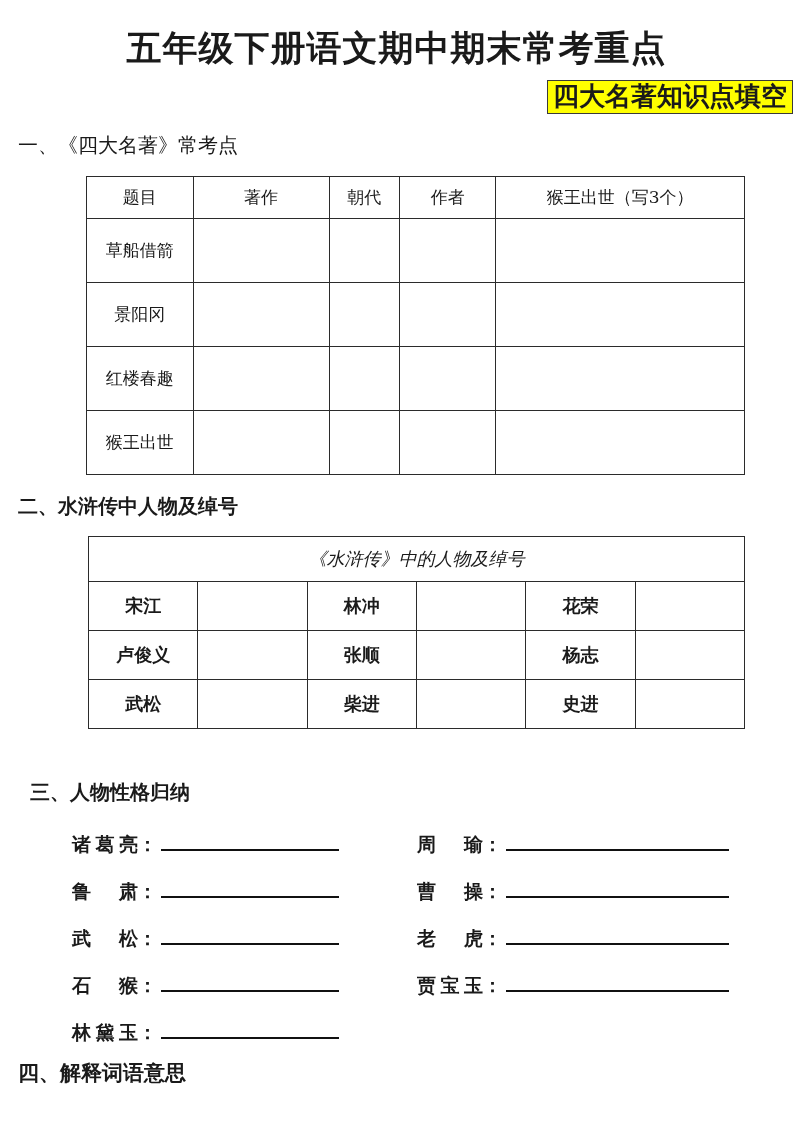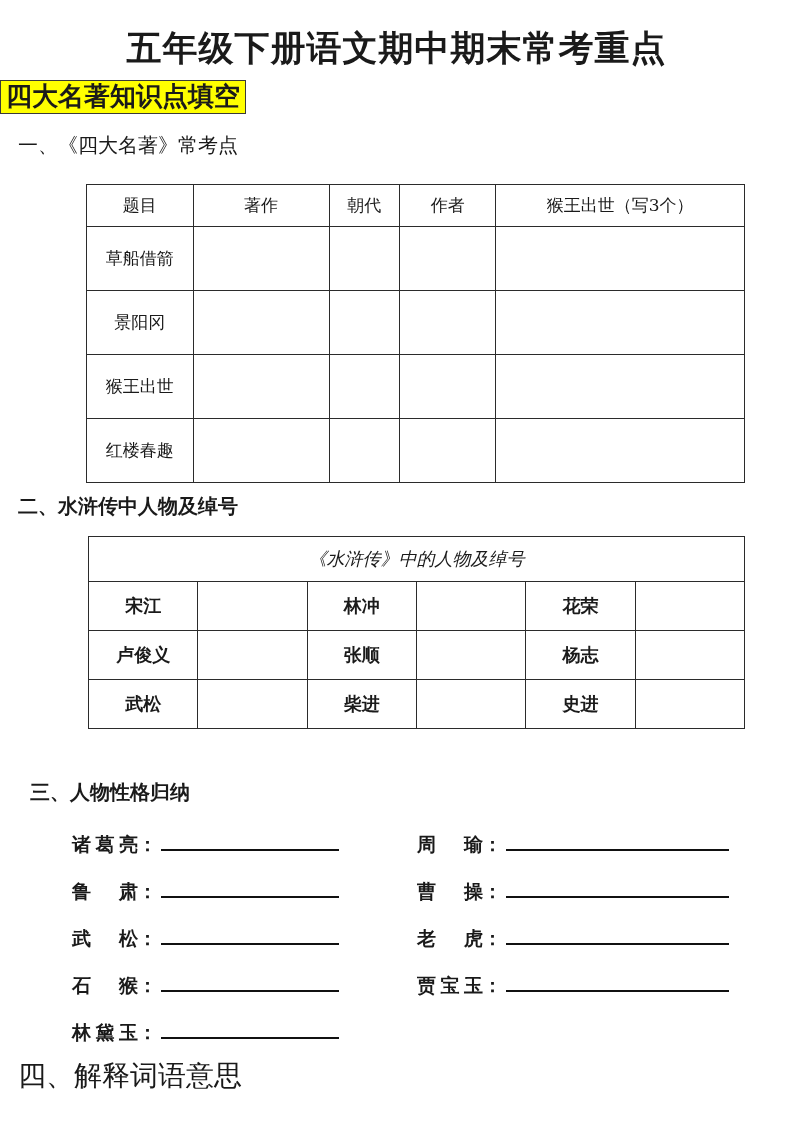--- a/index.html
+++ b/index.html
@@ -35,21 +35,21 @@
     letter-spacing: 1px;
     line-height: 1.15;
     font-family: "DejaVu Serif", "Liberation Serif", serif;
   }
 
   .sub-title-wrap {
     position: absolute;
     top: 80px;
     left: 0;
     width: 793px;
-    text-align: left;
+    text-align: right;
   }
   .sub-title {
     display: inline-block;
     background: #ffff00;
     border: 1px solid #3a3a3a;
     padding: 1px 5px 2px 5px;
     font-size: 26px;
     font-weight: bold;
     line-height: 1.12;
     letter-spacing: 0px;
@@ -61,41 +61,41 @@
     position: absolute;
     font-size: 20px;
     font-weight: normal;
     line-height: 1;
     white-space: nowrap;
     font-family: "DejaVu Serif", "Liberation Serif", serif;
   }
   .sec-1 { top: 135px; left: 18px; }
   .sec-2 { top: 496px; left: 18px; font-weight: bold; }
   .sec-3 { top: 782px; left: 30px; font-weight: bold; }
-  .sec-4 { top: 1062px; left: 18px; font-weight: normal; font-size: 28px; }
+  .sec-4 { top: 1062px; left: 18px; font-weight: bold; font-size: 21px; }
 
   
   .tbl {
     position: absolute;
     border-collapse: collapse;
     table-layout: fixed;
     font-family: "DejaVu Serif", "Liberation Serif", serif;
   }
   .tbl td, .tbl th {
     border: 1px solid #2b2b2b;
     text-align: center;
     vertical-align: middle;
     font-weight: normal;
     font-size: 17px;
     padding: 0;
   }
 
   
   #table-famous-works {
-    top: 184px;
+    top: 176px;
     left: 86px;
     width: 659px;
   }
   #table-famous-works th { height: 41px; }
   #table-famous-works td { height: 63px; }
   #table-famous-works .c-title   { width: 100px; }
   #table-famous-works .c-work    { width: 128px; }
   #table-famous-works .c-dynasty { width: 66px; }
   #table-famous-works .c-author  { width: 90px; }
   #table-famous-works .c-stories { width: 235px; }
@@ -187,28 +187,28 @@
         <td></td>
       </tr>
       <tr>
         <td class="row-label">景阳冈</td>
         <td></td>
         <td></td>
         <td></td>
         <td></td>
       </tr>
       <tr>
+        <td class="row-label">红楼春趣</td>
+        <td></td>
+        <td></td>
+        <td></td>
+        <td></td>
+      </tr>
+      <tr>
         <td class="row-label">猴王出世</td>
-        <td></td>
-        <td></td>
-        <td></td>
-        <td></td>
-      </tr>
-      <tr>
-        <td class="row-label">红楼春趣</td>
         <td></td>
         <td></td>
         <td></td>
         <td></td>
       </tr>
     </tbody>
   </table>
 
   <div class="sec-heading sec-2">二、水浒传中人物及绰号</div>
 

